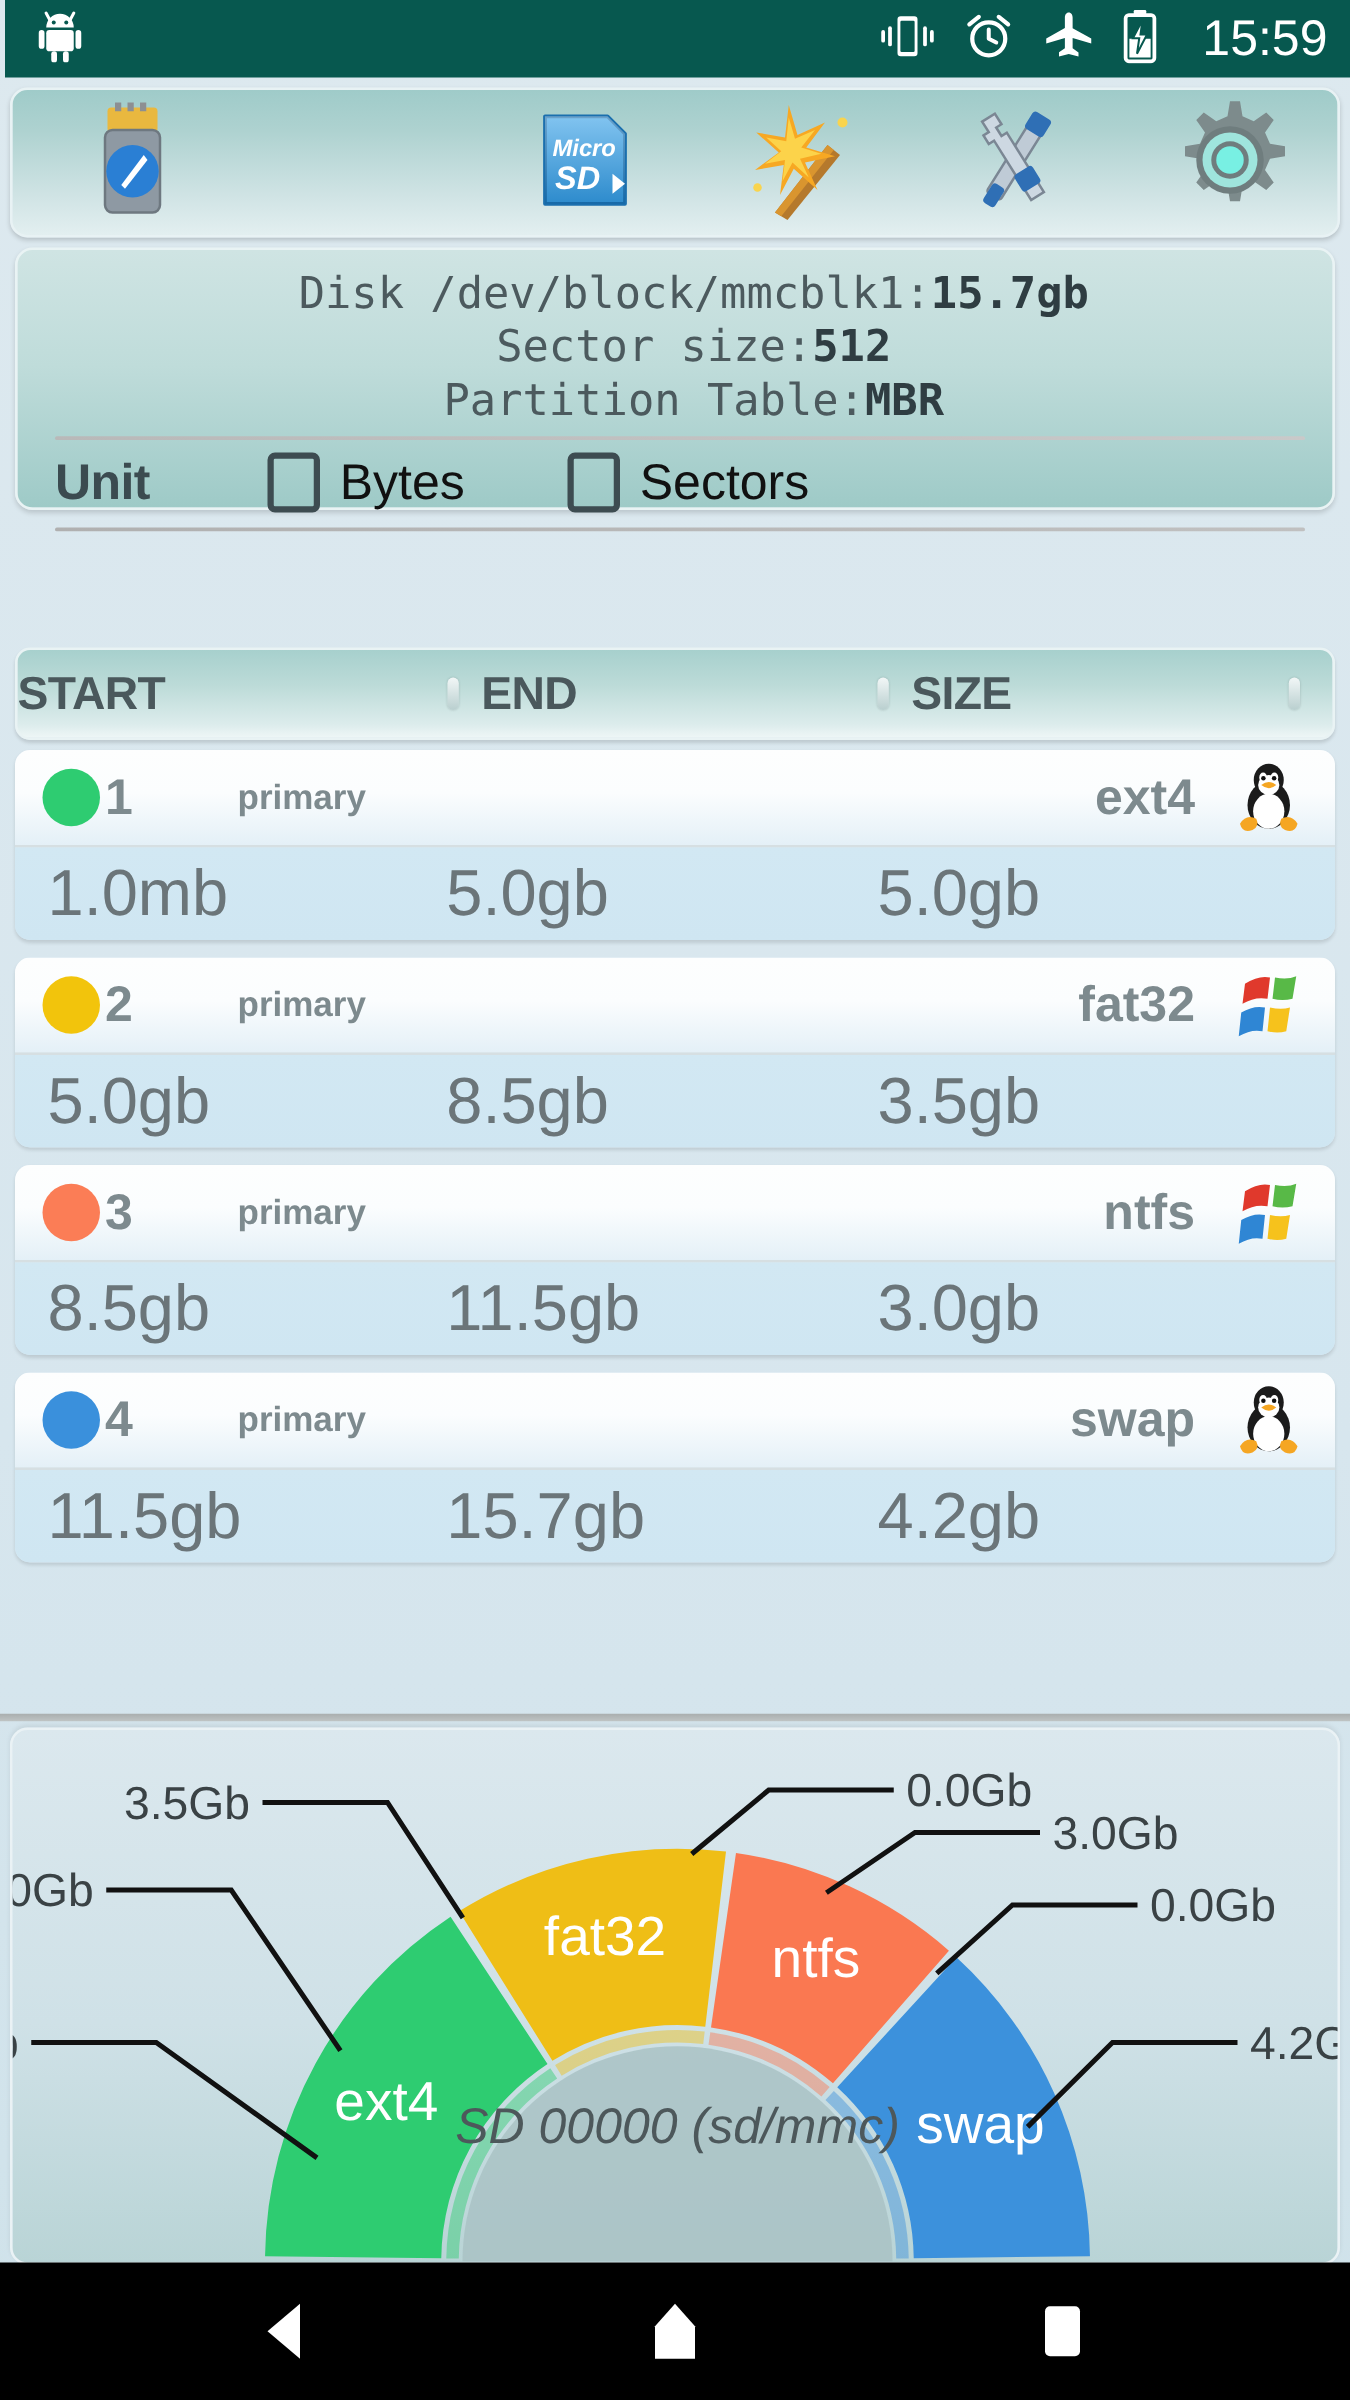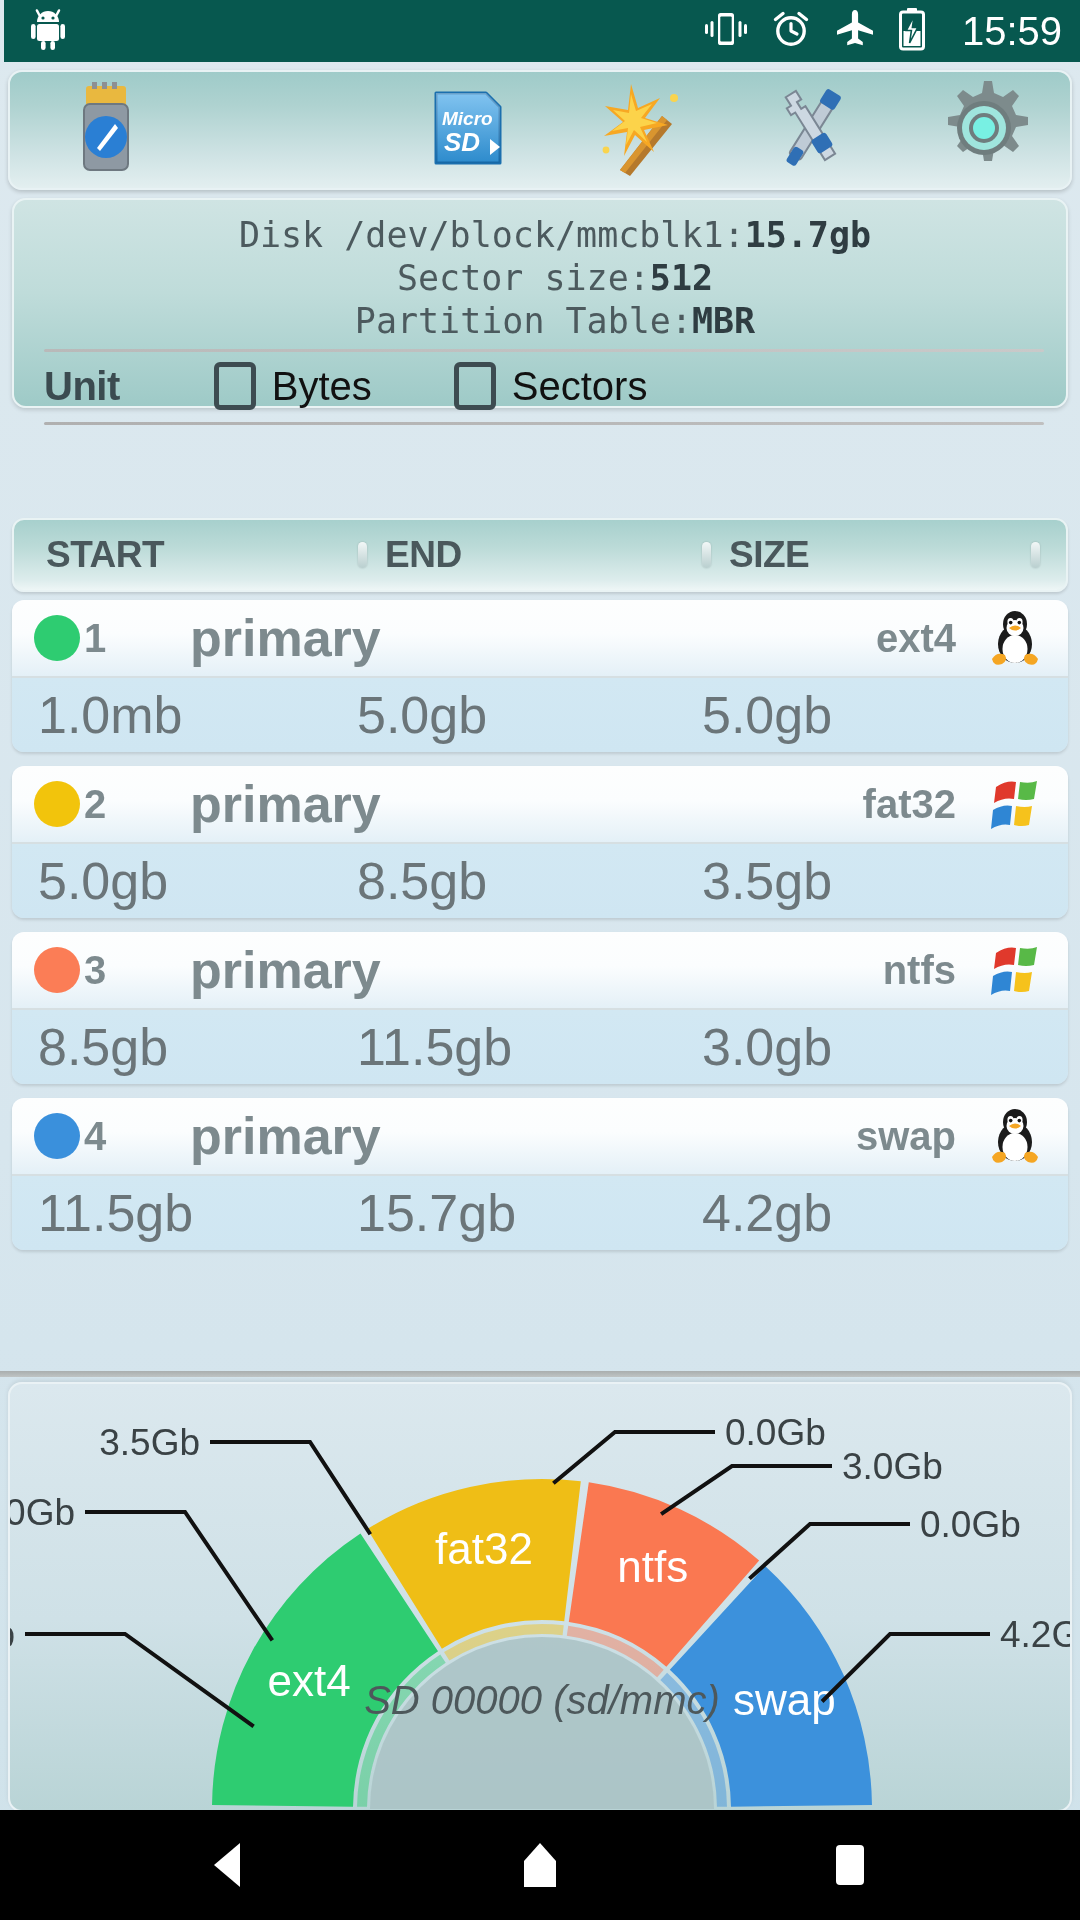--- a/index.html
+++ b/index.html
@@ -118,21 +118,21 @@
     background: linear-gradient(180deg, #a7d0cd 0%, #bcdbd8 40%, #dcecec 85%, #eef6f6 100%);
     border: 2px solid #e9f3f4;
     box-shadow: 0 2px 3px rgba(0,0,0,.13);
     display: flex; align-items: center;
   }
   .ch-cell {
     font-size: 37px; font-weight: 700; color: #4a585c;
     letter-spacing: -0.5px;
     display: flex; align-items: center;
   }
-  .ch-start { width: 345px; padding-left: 32px; box-sizing: border-box; }
+  .ch-start { width: 345px; box-sizing: border-box; }
   .ch-end   { width: 345px; box-sizing: border-box; }
   .ch-size  { width: 330px; box-sizing: border-box; }
   .ch-div {
     width: 9px; height: 26px; border-radius: 5px;
     background: linear-gradient(180deg,#f2f7f7,#b9cfcf);
     margin-right: 18px;
     box-shadow: 0 0 2px rgba(0,0,0,.2);
   }
   .ch-div.tail { margin-right: 0; margin-left: auto; }
 
@@ -155,21 +155,21 @@
   }
   .pdot {
     width: 46px; height: 46px; border-radius: 50%;
     flex: 0 0 auto;
   }
   .pnum {
     font-size: 40px; font-weight: 700; color: #7d8a8e;
     margin-left: 4px; width: 60px;
   }
   .ptype {
-    font-size: 52px; font-weight: 700; color: #7d8a8e;
+    font-size: 28px; font-weight: 700; color: #7d8a8e;
     margin-left: 46px;
   }
   .pfs {
     font-size: 40px; font-weight: 700; color: #7d8a8e;
     margin-left: auto; margin-right: 28px;
   }
   .pfs-icon {
     width: 62px; margin-right: 22px; display: flex;
     align-items: center; justify-content: center;
   }

